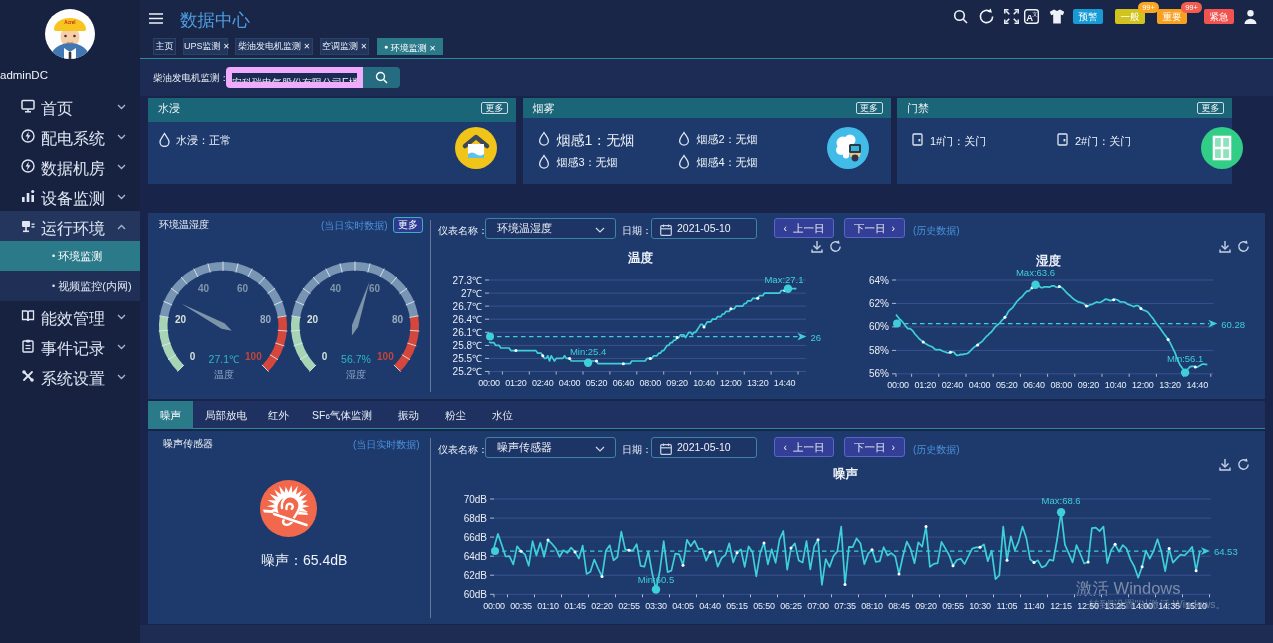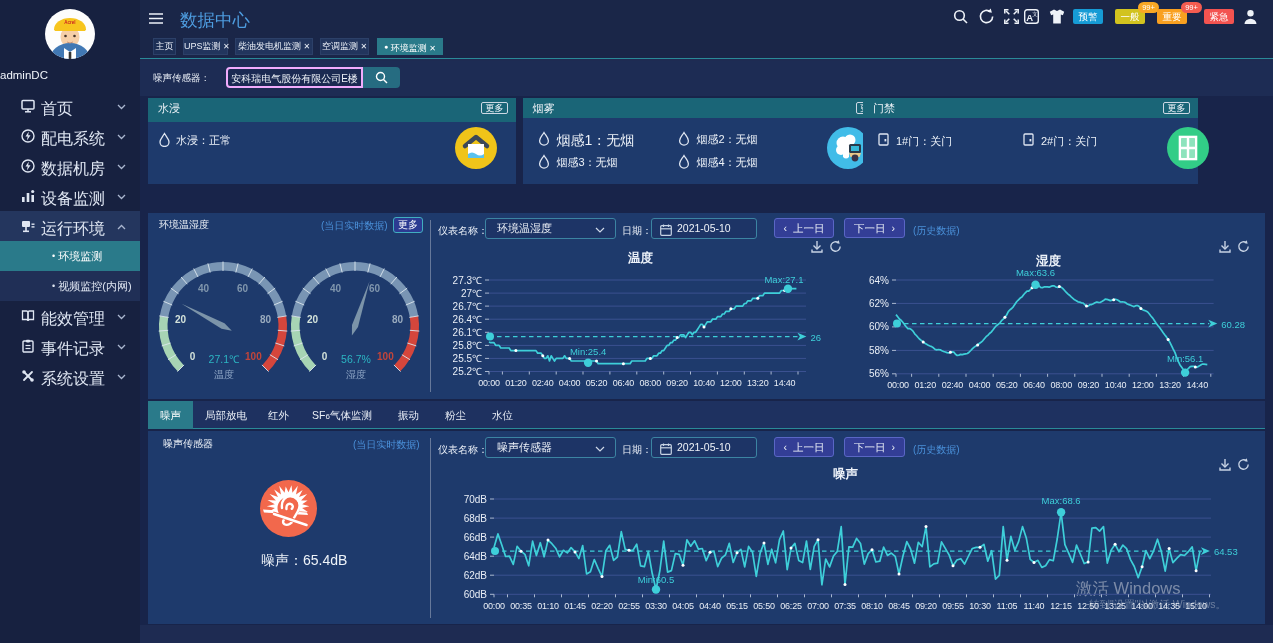--- a/index.html
+++ b/index.html
@@ -88,22 +88,22 @@
     <path d="M1.5 15 a6 5.2 0 0 1 12 0 Z" fill="#eef2f8"></path>
   </svg>
 
 <div class="tab" style="left:153px;width:23px;background:#1d2f55">主页</div>
 <div class="tab" style="left:183px;width:45px">UPS监测 <span style="font-size:8px">✕</span></div>
 <div class="tab" style="left:235px;width:78px">柴油发电机监测 <span style="font-size:8px">✕</span></div>
 <div class="tab" style="left:320px;width:49px">空调监测 <span style="font-size:8px">✕</span></div>
 <div class="tab" style="left:377px;width:66px;background:#2a7a8a;border-color:#2a7a8a;color:#fff"><span style="font-size:7px;vertical-align:1.5px">●</span> 环境监测 <span style="font-size:8px">✕</span></div>
 
 <div class="abs" style="left:140px;top:60.5px;width:1133px;height:35.5px;background:#1d2c54"></div>
-<div class="abs" style="left:153px;top:72px;color:#e9eef6;font-size:9.5px">噪声传感器：</div>
-<div class="abs" style="left:226px;top:67px;width:137px;height:21px;background:#1b2a52;border:2px solid #f0abfc;border-radius:4px 0 0 4px;color:#eef2f8;font-size:10px;line-height:19px;text-align:center;white-space:nowrap;overflow:hidden">安科瑞电气股份有限公司E楼</div>
+<div class="abs" style="left:153px;top:72px;color:#e9eef6;font-size:9.5px">柴油发电机监测：</div>
+<div class="abs" style="left:226px;top:67px;width:137px;height:21px;background:#1b2a52;border:6px solid #f0abfc;border-radius:4px 0 0 4px;color:#eef2f8;font-size:10px;line-height:19px;text-align:center;white-space:nowrap;overflow:hidden">安科瑞电气股份有限公司E楼</div>
 <div class="abs" style="left:363px;top:67px;width:37px;height:21px;background:#266c81;border-radius:0 4px 4px 0">
 <svg style="position:absolute;left:12px;top:4px" width="13" height="13">
       <circle cx="5.5" cy="5.5" r="4" fill="none" stroke="#fff" stroke-width="1.4"></circle>
       <line x1="8.5" y1="8.5" x2="12" y2="12" stroke="#fff" stroke-width="1.4"></line>
     </svg>
 </div>
 
 <div class="abs" style="left:0;top:211px;width:140px;height:30px;background:#24365e"></div>
 <div class="abs" style="left:0;top:241px;width:140px;height:30px;background:#2a7a8a"></div>
 <div class="abs" style="left:0;top:271px;width:140px;height:30px;background:#202f56"></div>
@@ -251,21 +251,21 @@
           <circle cx="21" cy="21" r="5"></circle>
           <path d="M16 24 h6 v6 q-3 3 -6 0 z"></path>
         </g>
         <rect x="22" y="17" width="12" height="9" rx="1.5" fill="#2a3a4a"></rect>
         <rect x="24" y="19" width="8" height="5" fill="#35b8d8"></rect>
         <path d="M22 26 h12 l-1.5 4 h-9 z" fill="#e8c98a"></path>
         <circle cx="28" cy="31" r="3.4" fill="#3a3348"></circle>
       </svg>
  </div>
 </div>
-<div class="abs pbody" style="left:863px;top:98px;width:335px;height:86px">
+<div class="abs pbody" style="left:897px;top:98px;width:335px;height:86px">
  <div class="panelhead" style="height:20px;position:relative">门禁<span class="more">更多</span></div>
  <svg style="position:absolute;left:15px;top:35px" width="11" height="13">
       <rect x="1" y="1" width="9" height="11" rx="1" fill="none" stroke="#dfe6f2" stroke-width="1.3"></rect>
       <rect x="6.5" y="6" width="1.8" height="2.4" fill="#dfe6f2"></rect>
     </svg>
  <div style="position:absolute;left:33px;top:36px;color:#eef3f9;font-size:11px">1#门：关门</div>
  <svg style="position:absolute;left:160px;top:35px" width="11" height="13">
       <rect x="1" y="1" width="9" height="11" rx="1" fill="none" stroke="#dfe6f2" stroke-width="1.3"></rect>
       <rect x="6.5" y="6" width="1.8" height="2.4" fill="#dfe6f2"></rect>
     </svg>

